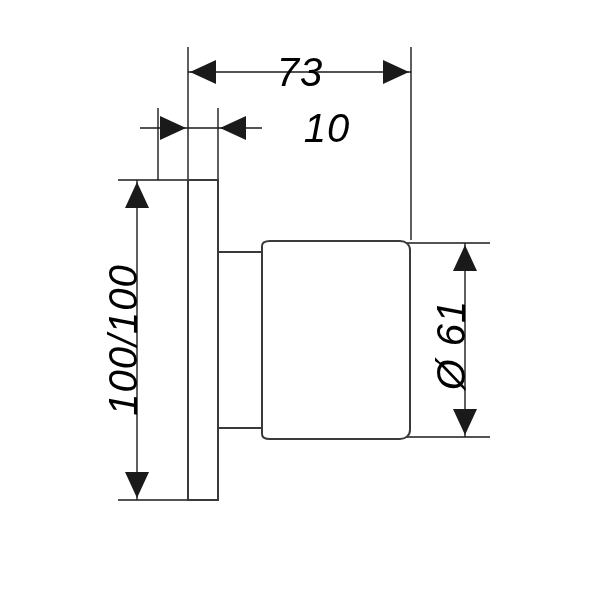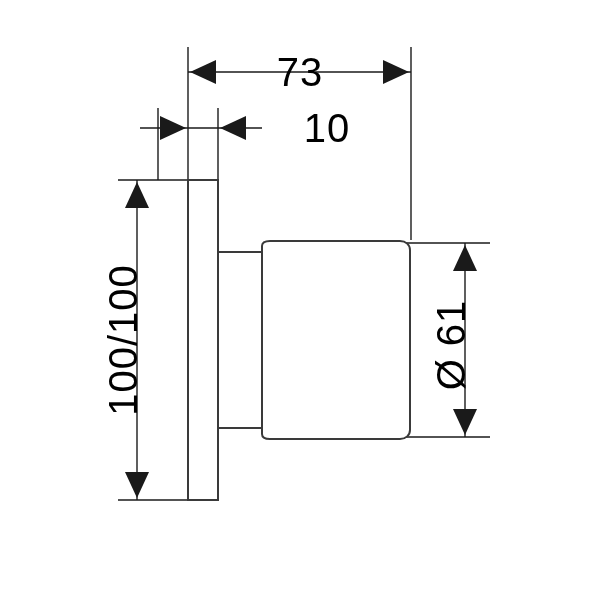--- a/index.html
+++ b/index.html
@@ -11,20 +11,21 @@
     width: 600px;
     height: 600px;
     font-family: "Liberation Sans", sans-serif;
     overflow: hidden;
   }
   #canvas-wrap {
     position: relative;
     width: 548px;
     height: 600px;
     background: #ffffff;
+    font-style: italic;
   }
   svg#drawing {
     display: block;
     width: 600px;
     height: 600px;
   }
   .dim-text {
     font-family: "Liberation Sans", sans-serif;
     font-size: 40px;
     fill: #000000;

